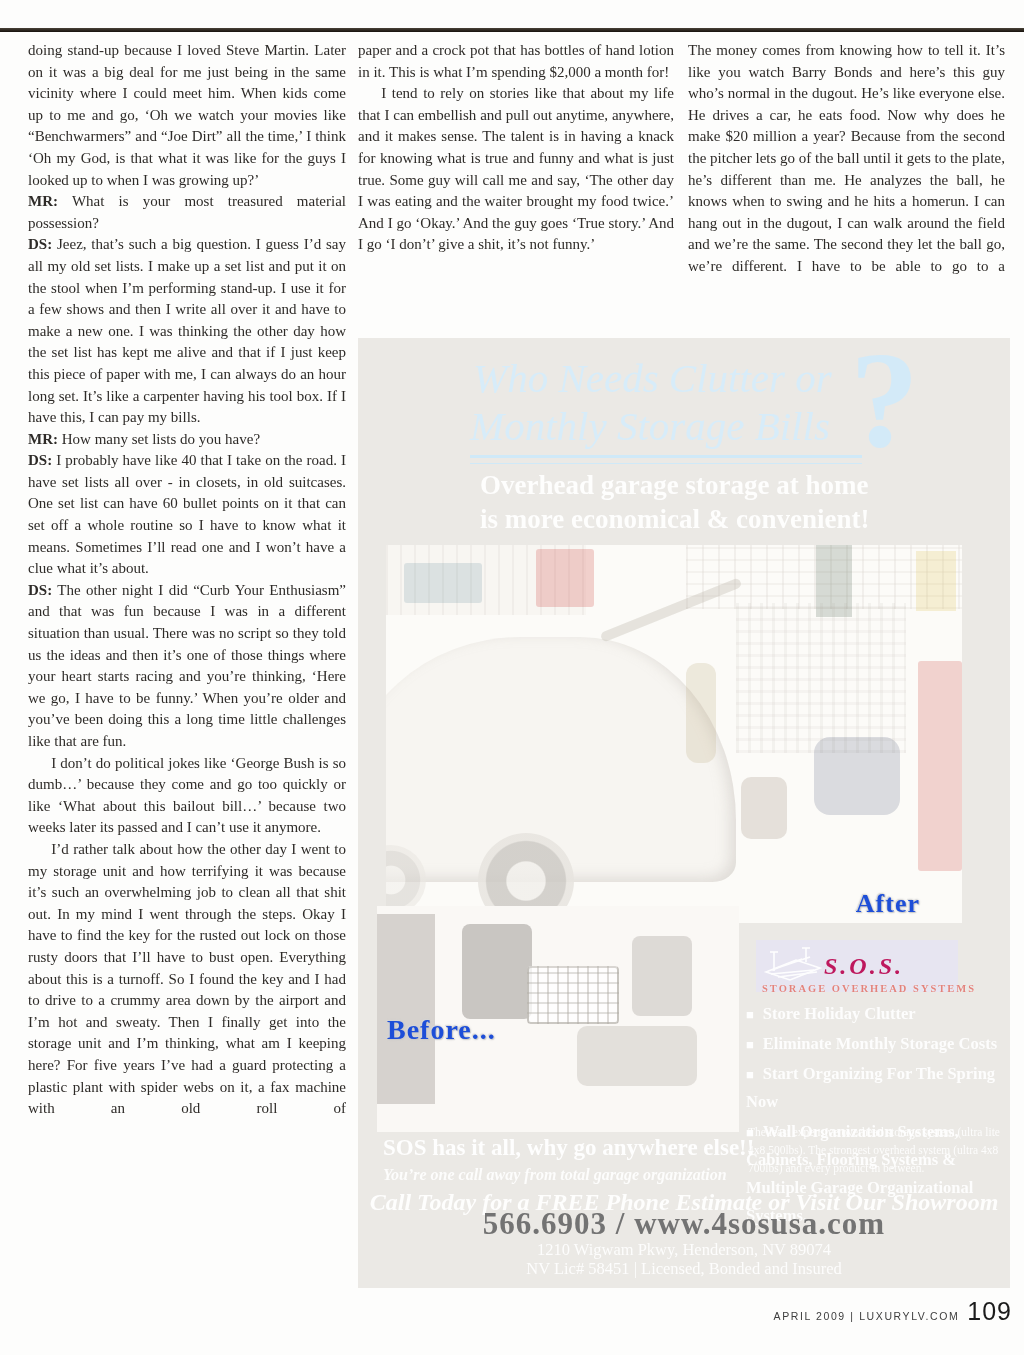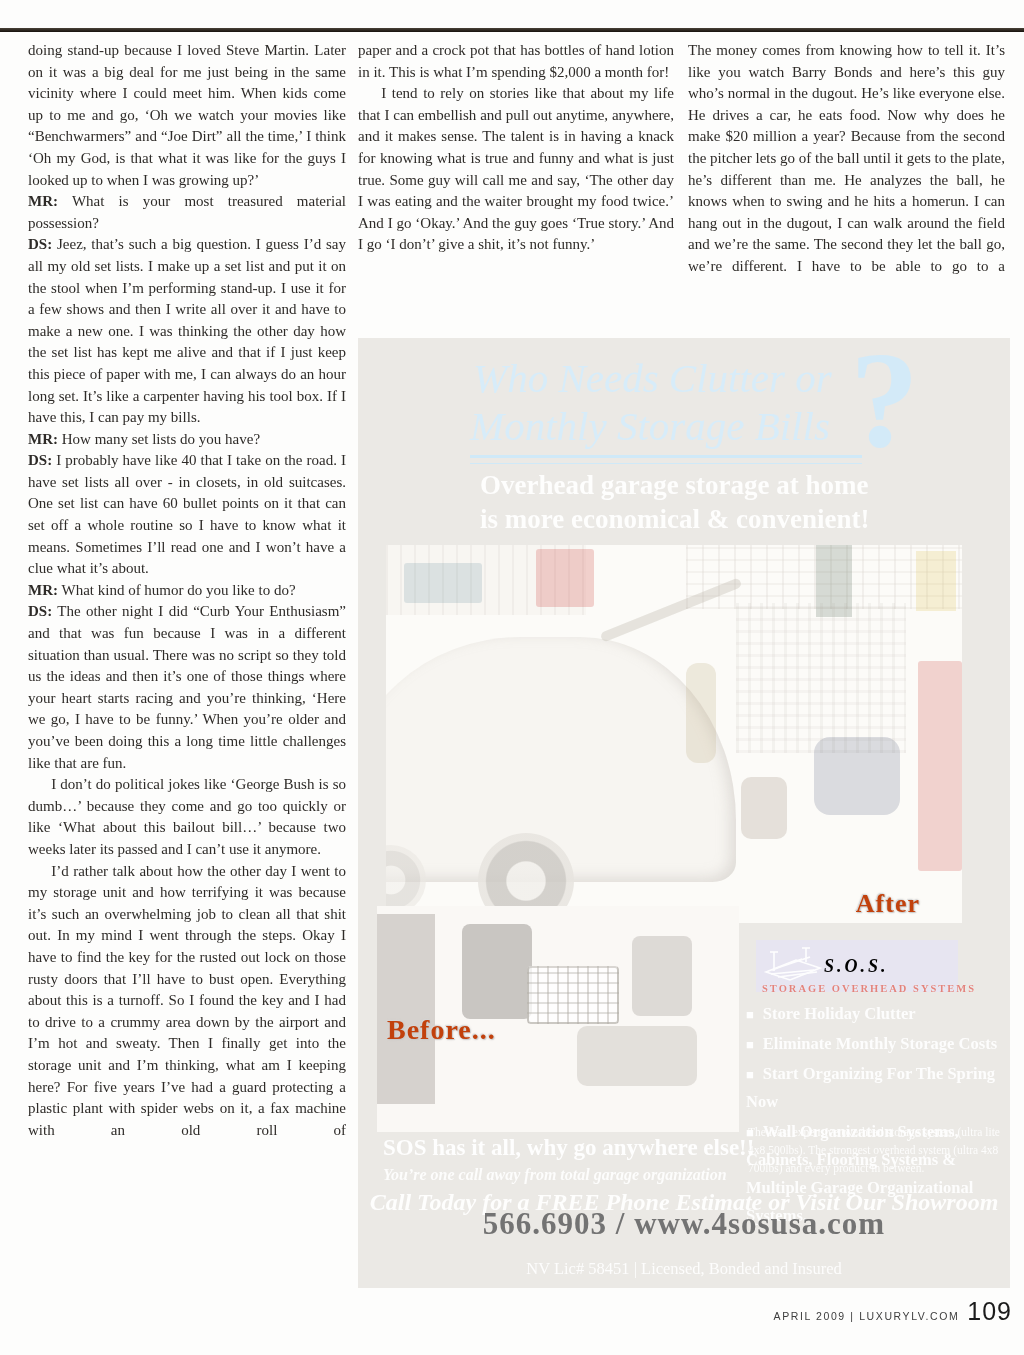--- a/index.html
+++ b/index.html
@@ -49,38 +49,38 @@
        background:radial-gradient(circle,#f1efeb 0 28%,#cdcac5 30% 58%,#e7e4df 60% 100%);opacity:.85;}
   .wheel2{left:-30px;top:300px;width:70px;height:70px;border-radius:50%;
        background:radial-gradient(circle,#f1efeb 0 28%,#d6d3ce 30% 58%,#eae7e2 60% 100%);opacity:.6;}
   .woman{left:300px;top:118px;width:30px;height:100px;background:rgba(185,170,125,.22);border-radius:12px;}
   .kid{left:355px;top:232px;width:46px;height:62px;background:rgba(125,105,85,.18);border-radius:10px;}
   .man{left:428px;top:192px;width:86px;height:78px;background:rgba(45,55,95,.16);border-radius:16px;}
   .pegboard{left:350px;top:58px;width:170px;height:150px;opacity:.5;
        background:repeating-linear-gradient(90deg,rgba(160,150,140,.18) 0 3px,transparent 3px 12px),
                   repeating-linear-gradient(0deg,rgba(160,150,140,.14) 0 3px,transparent 3px 12px);}
   .toolchest{left:532px;top:116px;width:44px;height:210px;background:rgba(200,50,42,.2);border-radius:3px;}
-  .photo-label{position:absolute;font-weight:bold;font-size:26px;color:#c2410c;letter-spacing:1px;
+  .photo-label{position:absolute;font-weight:bold;font-size:26px;color:#1d4ed8;letter-spacing:1px;
        text-shadow:1px 1px 1px #c9c9c9,-1px -1px 1px #d6d6d6,0 0 3px #cccccc;margin-top:43px;}
   .after-label{right:42px;bottom:4px;}
   
   .before-photo{position:absolute;left:19px;top:568px;width:362px;height:226px;background:#faf8f5;overflow:hidden;}
   .cab{left:0;top:8px;width:58px;height:190px;background:rgba(70,58,48,.2);}
   .blob1{left:85px;top:18px;width:70px;height:95px;background:rgba(55,48,42,.25);border-radius:8px;}
   .blob2{left:255px;top:30px;width:60px;height:80px;background:rgba(75,65,55,.16);border-radius:8px;}
   .basket{left:150px;top:60px;width:92px;height:58px;border-radius:4px;background:rgba(255,255,255,.75);
        box-shadow:inset 0 0 0 2px rgba(180,175,168,.5);
        background-image:repeating-linear-gradient(90deg,rgba(170,165,158,.4) 0 2px,transparent 2px 10px),
                         repeating-linear-gradient(0deg,rgba(170,165,158,.35) 0 2px,transparent 2px 10px);}
   .blob3{left:200px;top:120px;width:120px;height:60px;background:rgba(90,80,65,.14);border-radius:10px;}
   .before-label{left:10px;bottom:86px;font-size:28px;}
   
   .sos-panel{position:absolute;left:398px;top:602px;width:202px;height:52px;background:#e7e5f1;
        display:flex;align-items:center;padding:2px 6px;box-sizing:border-box;}
-  .sos-brand{font-size:18px;font-weight:bold;font-style:italic;color:#000000;letter-spacing:3px;white-space:nowrap;}
+  .sos-brand{font-size:24px;font-weight:bold;font-style:italic;color:#be185d;letter-spacing:3px;white-space:nowrap;}
   .sos-tagline{position:absolute;left:6px;bottom:-2px;font-size:10.5px;font-weight:bold;color:#e2837c;
        letter-spacing:2px;white-space:nowrap;text-shadow:0 0 1px #fff;}
   
   .bullets{position:absolute;left:388px;top:662px;width:262px;font-size:16.5px;font-weight:bold;
        color:rgba(255,255,255,.9);line-height:1.7;}
   .bullet{margin:0 0 2px 0;}
   .sq{display:inline-block;margin-right:9px;font-size:13px;color:rgba(255,255,255,.95);}
   .fine-print{position:absolute;left:390px;top:786px;width:254px;font-size:11.5px;line-height:1.55;
        text-align:left;color:rgba(255,255,255,.88);}
   .pitch-title{position:absolute;left:25px;top:797px;width:336px;text-align:left;font-size:23px;
@@ -106,21 +106,20 @@
 
 <div class="page">
   <div class="top-rule"></div>
 
   <div class="col col1">
     <p class="para"><span>doing stand-up because I loved Steve Martin. Later on it was a big deal for me just being in the same vicinity where I could meet him. When kids come up to me and go, ‘Oh we watch your movies like “Benchwarmers” and “Joe Dirt” all the time,’ I think ‘Oh my God, is that what it was like for the guys I looked up to when I was growing up?’</span></p>
     <p class="para"><b class="spk">MR:</b><span> What is your most treasured material possession?</span></p>
     <p class="para"><b class="spk">DS:</b><span> Jeez, that’s such a big question. I guess I’d say all my old set lists. I make up a set list and put it on the stool when I’m performing stand-up. I use it for a few shows and then I write all over it and have to make a new one. I was thinking the other day how the set list has kept me alive and that if I just keep this piece of paper with me, I can always do an hour long set. It’s like a carpenter having his tool box. If I have this, I can pay my bills.</span></p>
     <p class="para"><b class="spk">MR:</b><span> How many set lists do you have?</span></p>
     <p class="para"><b class="spk">DS:</b><span> I probably have like 40 that I take on the road. I have set lists all over - in closets, in old suitcases. One set list can have 60 bullet points on it that can set off a whole routine so I have to know what it means. Sometimes I’ll read one and I won’t have a clue what it’s about.</span></p>
-    <p class="para"><b class="spk">MR:</b><span> What kind of humor do you like to do?</span></p>
     <p class="para"><b class="spk">DS:</b><span> The other night I did “Curb Your Enthusiasm” and that was fun because I was in a different situation than usual. There was no script so they told us the ideas and then it’s one of those things where your heart starts racing and you’re thinking, ‘Here we go, I have to be funny.’ When you’re older and you’ve been doing this a long time little challenges like that are fun.</span></p>
     <p class="para indent"><span>I don’t do political jokes like ‘George Bush is so dumb…’ because they come and go too quickly or like ‘What about this bailout bill…’ because two weeks later its passed and I can’t use it anymore.</span></p>
     <p class="para indent cont"><span>I’d rather talk about how the other day I went to my storage unit and how terrifying it was because it’s such an overwhelming job to clean all that shit out. In my mind I went through the steps. Okay I have to find the key for the rusted out lock on those rusty doors that I’ll have to bust open. Everything about this is a turnoff. So I found the key and I had to drive to a crummy area down by the airport and I’m hot and sweaty. Then I finally get into the storage unit and I’m thinking, what am I keeping here? For five years I’ve had a guard protecting a plastic plant with spider webs on it, a fax machine with an old roll of</span></p>
   </div>
 
   <div class="col col2">
     <p class="para"><span>paper and a crock pot that has bottles of hand lotion in it. This is what I’m spending $2,000 a month for!</span></p>
     <p class="para indent"><span>I tend to rely on stories like that about my life that I can embellish and pull out anytime, anywhere, and it makes sense. The talent is in having a knack for knowing what is true and funny and what is just true. Some guy will call me and say, ‘The other day I was eating and the waiter brought my food twice.’ And I go ‘Okay.’ And the guy goes ‘True story.’ And I go ‘I don’t’ give a shit, it’s not funny.’</span></p>
   </div>
 
@@ -184,20 +183,21 @@
       <div class="bullet"><span class="sq">■</span><span>Eliminate Monthly Storage Costs</span></div>
       <div class="bullet"><span class="sq">■</span><span>Start Organizing For The Spring Now</span></div>
       <div class="bullet"><span class="sq">■</span><span>Wall Organization Systems, Cabinets, Flooring Systems &amp; Multiple Garage Organizational Systems.</span></div>
     </div>
 
     <div class="fine-print">The least expensive overhead storage system (ultra lite 4x8 500lbs). The strongest overhead system (ultra 4x8 700lbs) and every product in between.</div>
     <div class="pitch-title">SOS has it all, why go anywhere else!!</div>
     <div class="pitch-sub">You’re one call away from total garage organization</div>
     <div class="cta">Call Today for a FREE Phone Estimate or Visit Our Showroom</div>
     <div class="phone-web">566.6903 / www.4sosusa.com</div>
+    <div class="addr">1210 Wigwam Pkwy, Henderson, NV 89074</div>
     <div class="lic">NV Lic# 58451  |  Licensed, Bonded and Insured</div>
   </div>
 
   <div class="footer">
     <span class="footer-meta">APRIL 2009  |  LUXURYLV.COM</span>
     <span class="footer-num">109</span>
   </div>
 </div>
 
 </body></html>

